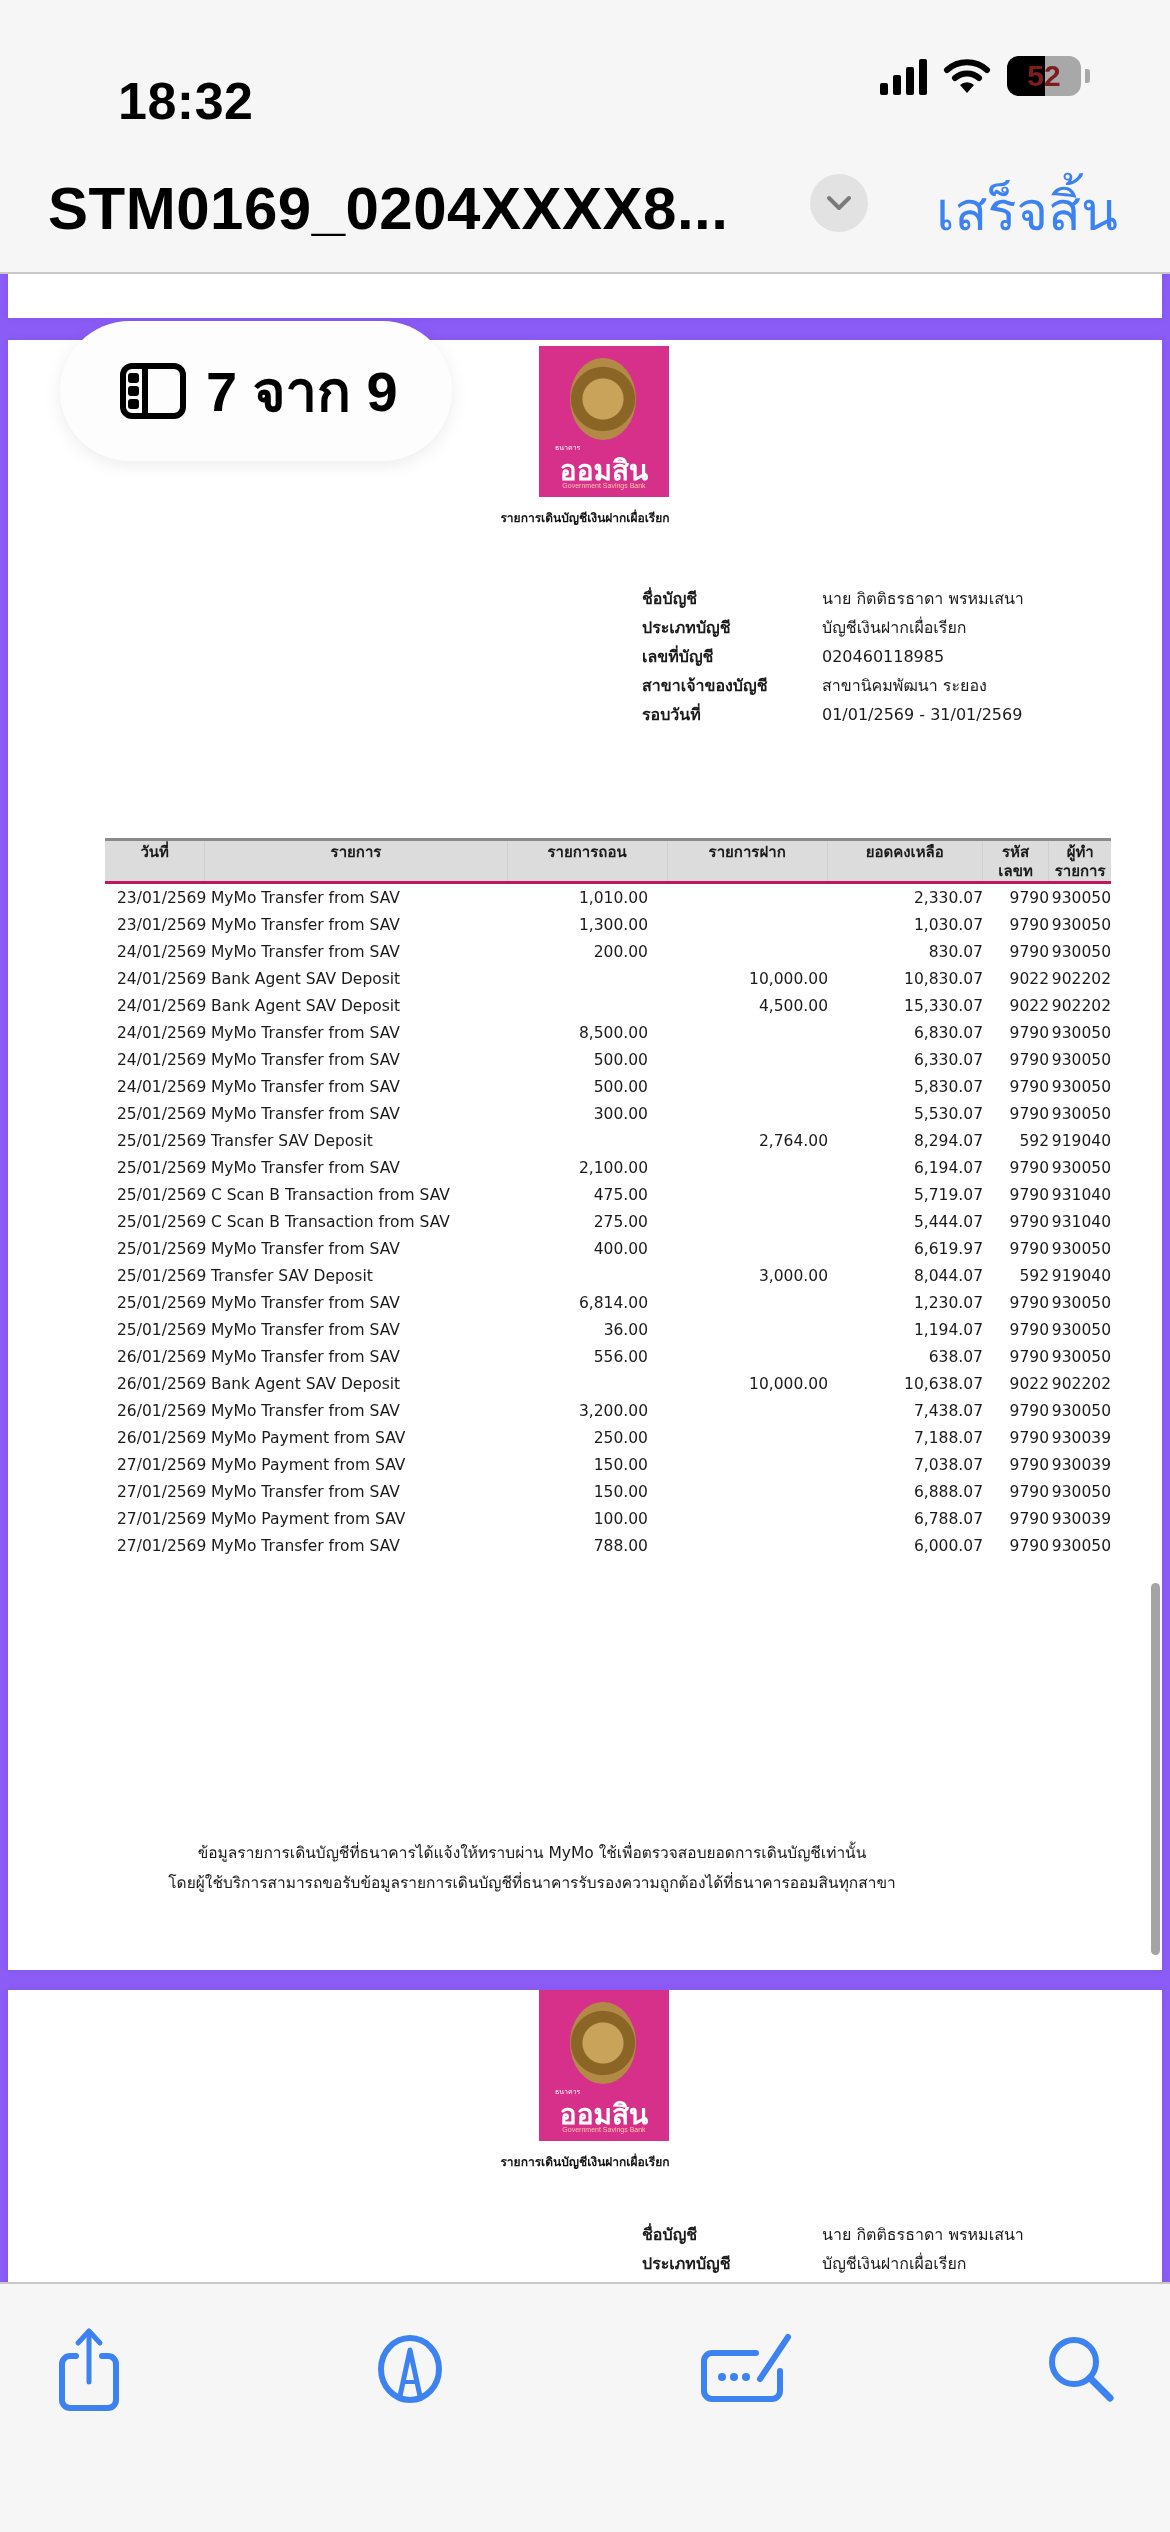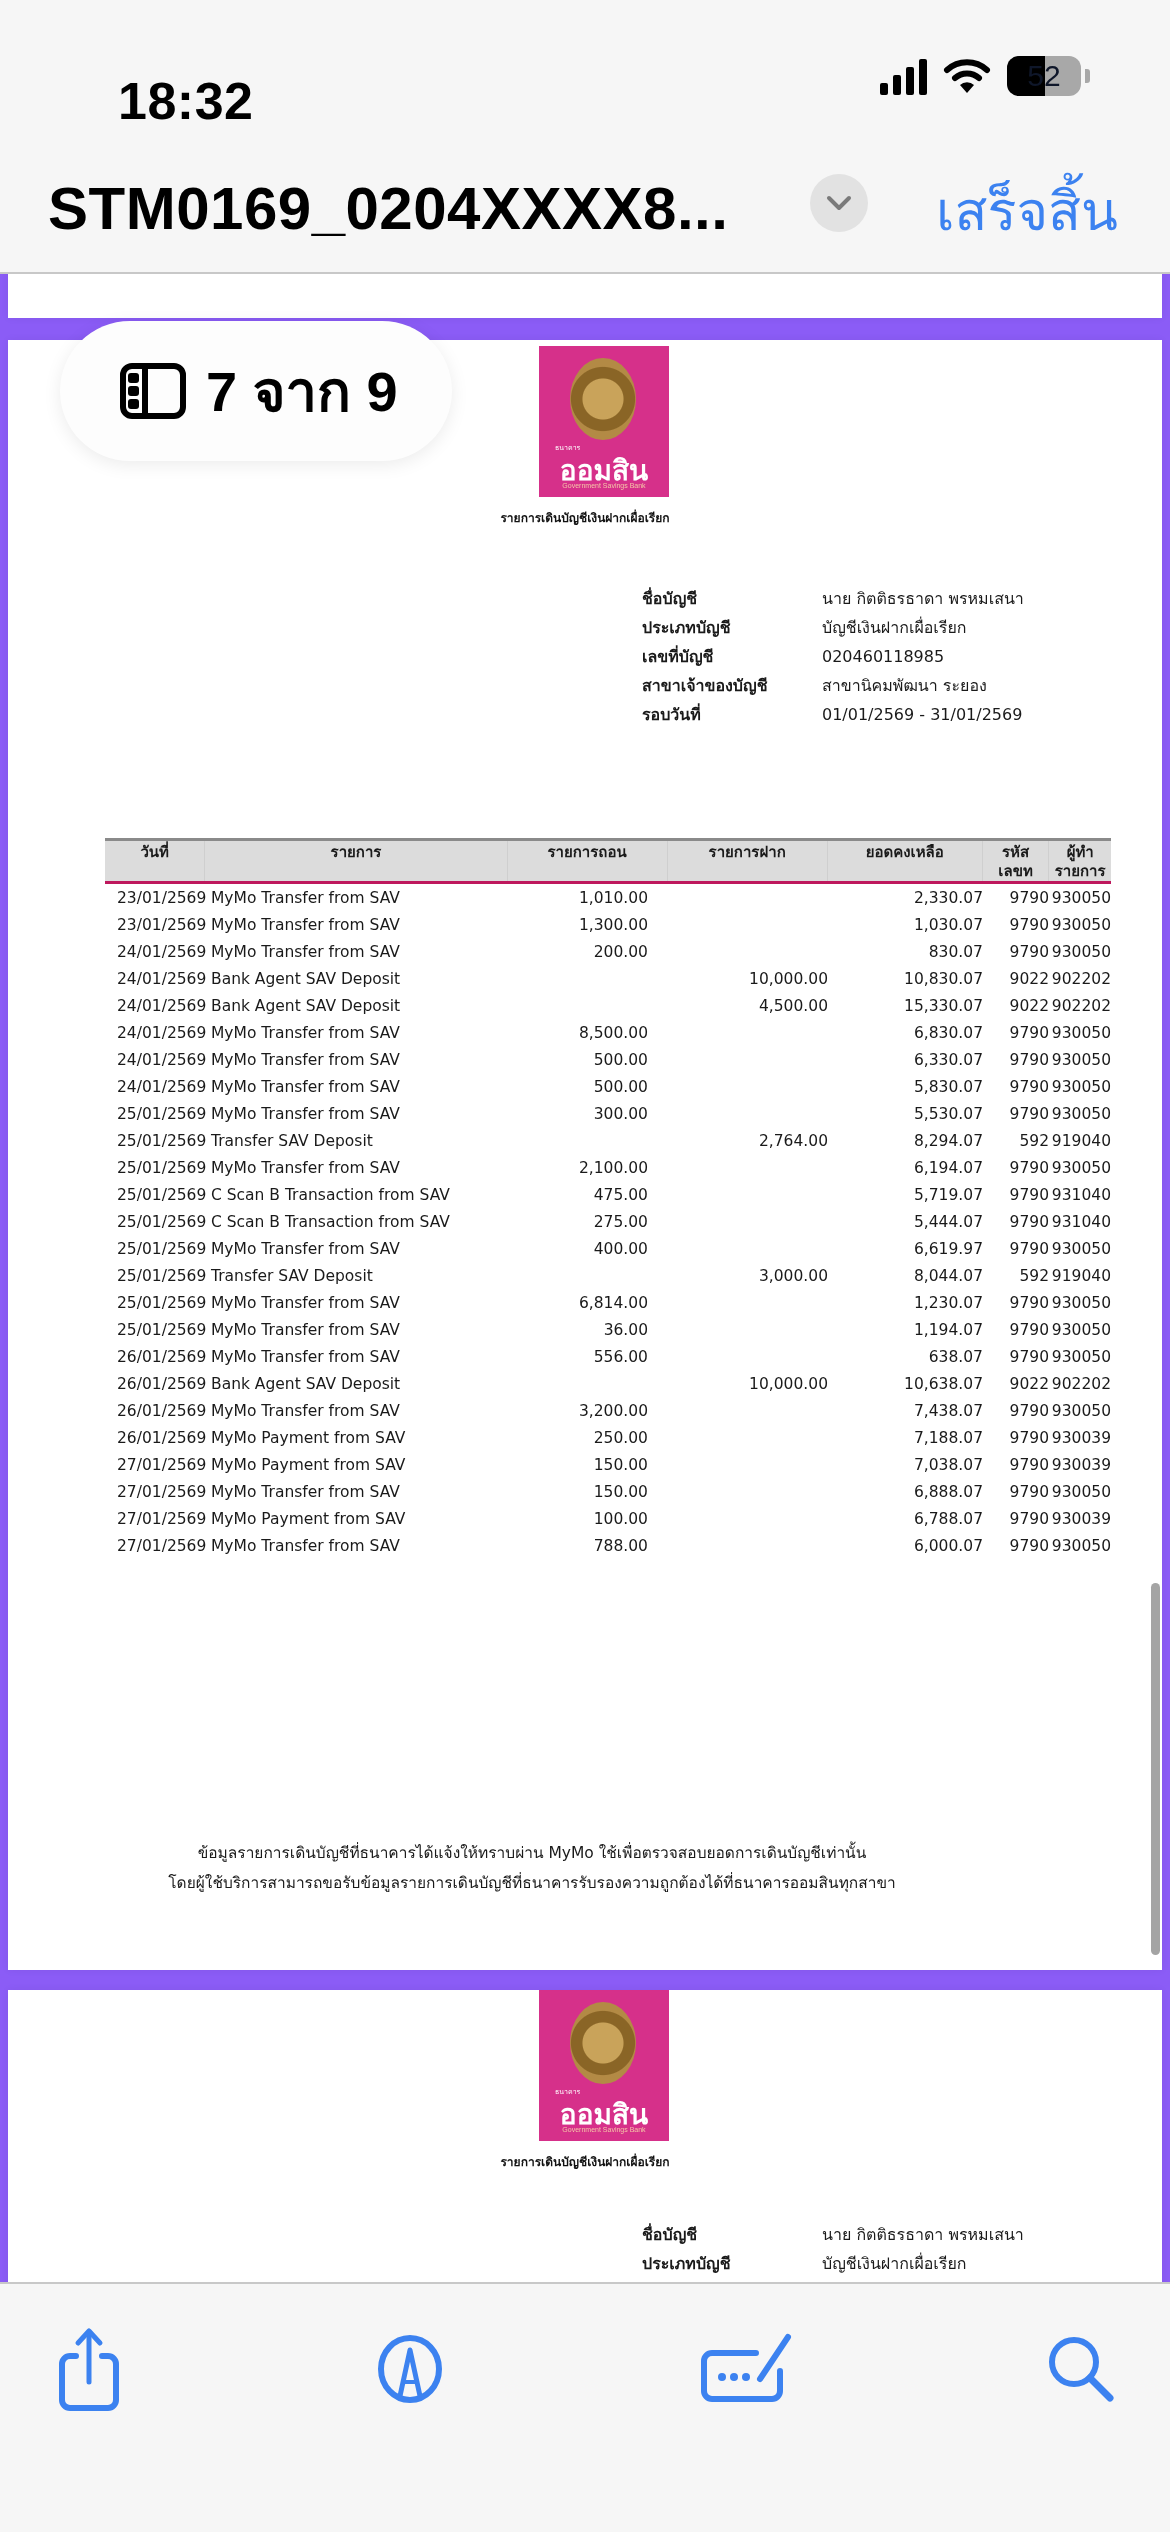--- a/index.html
+++ b/index.html
@@ -4,21 +4,21 @@
 <style>
   html, body { margin:0; padding:0; }
   body { width:1170px; height:2532px; background:#f6f6f6; position:relative; overflow:hidden; font-family:"Liberation Sans", sans-serif; color:#000; }
 
   
   .status-bar { position:absolute; left:0; top:0; width:1170px; height:150px; }
   .status-time { position:absolute; left:118px; top:46px; font-size:52px; font-weight:bold; letter-spacing:0.5px;margin-top:25px; }
   .status-icons { position:absolute; right:80px; top:56px; display:flex; align-items:center; gap:16px; }
   .signal { display:flex; align-items:flex-end; gap:5px; height:38px; }
   .signal span { width:8px; background:#000; border-radius:2px; display:block; }
-  .battery { width:74px; height:40px; border-radius:12px; background:#a8a8a8; position:relative; overflow:hidden; display:flex; align-items:center; justify-content:center; font-weight:normal; font-size:30px; color:#0f172a; }
+  .battery { width:74px; height:40px; border-radius:12px; background:#a8a8a8; position:relative; overflow:hidden; display:flex; align-items:center; justify-content:center; font-weight:bold; font-size:30px; color:#7f1d1d; }
   .battery .fill { position:absolute; left:0; top:0; bottom:0; background:#000; }
   .battery .lbl { position:relative; z-index:1; }
   .battery-cap { width:5px; height:14px; background:#a8a8a8; border-radius:0 3px 3px 0; margin-left:-12px; }
 
   
   .nav-bar { position:absolute; left:0; top:150px; width:1170px; height:122px; border-bottom:2px solid #c8c8c8; background:#f6f6f6; }
   .doc-title { position:absolute; left:48px; top:24px; font-size:60px; font-weight:bold; letter-spacing:0.5px; }
   .title-chevron { position:absolute; left:810px; top:24px; width:58px; height:58px; border-radius:50%; background:#e2e2e2; display:flex; align-items:center; justify-content:center; }
   .done-button { position:absolute; right:52px; top:18px; font-size:54px; color:#3c82f0; }
 

